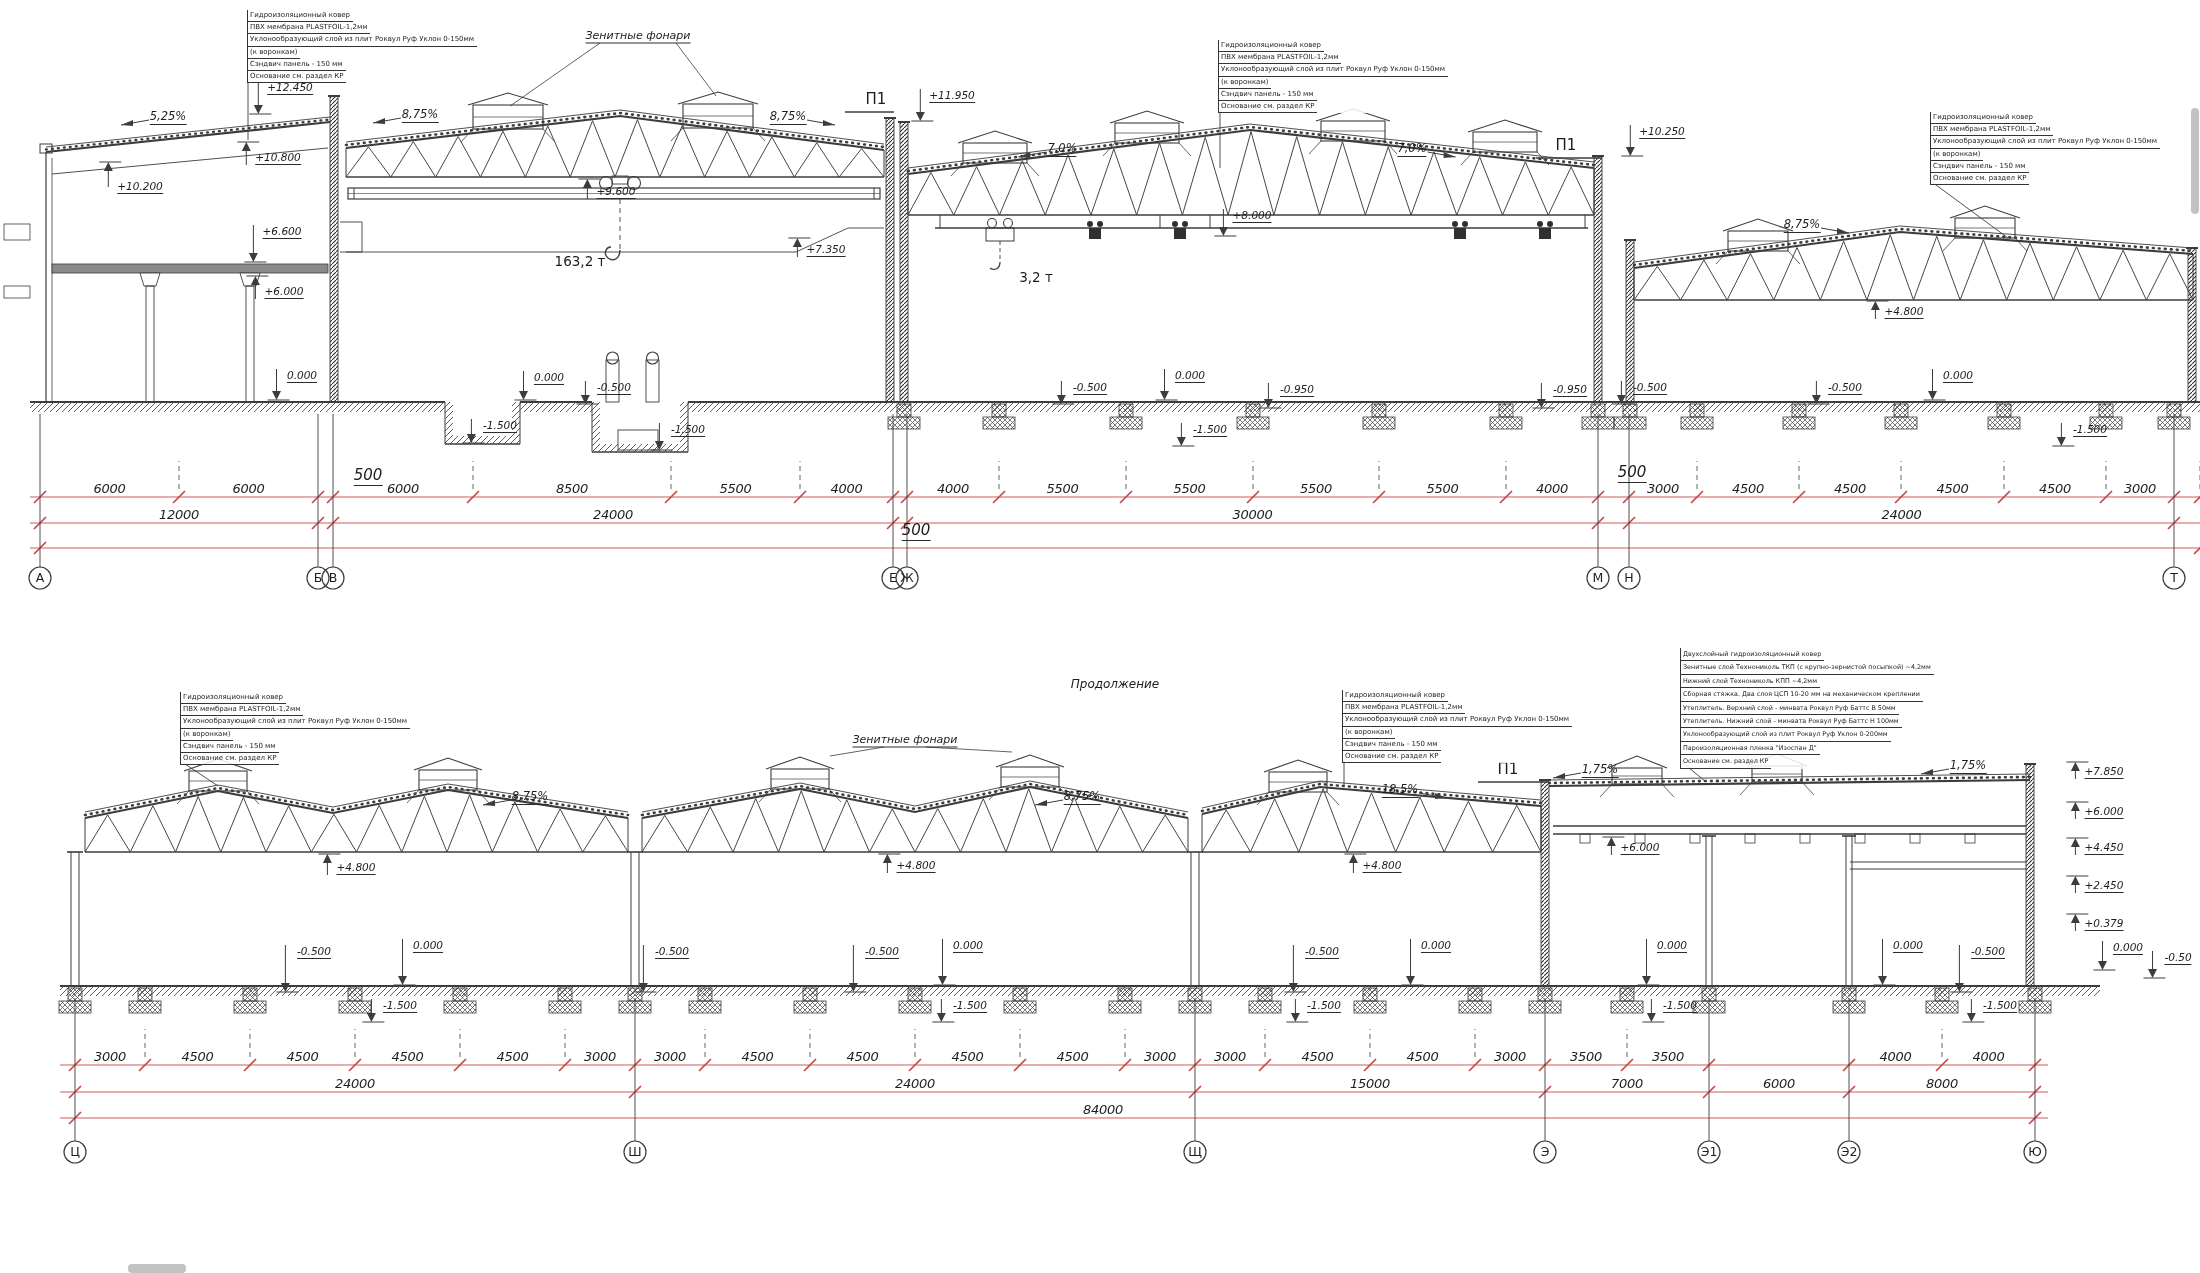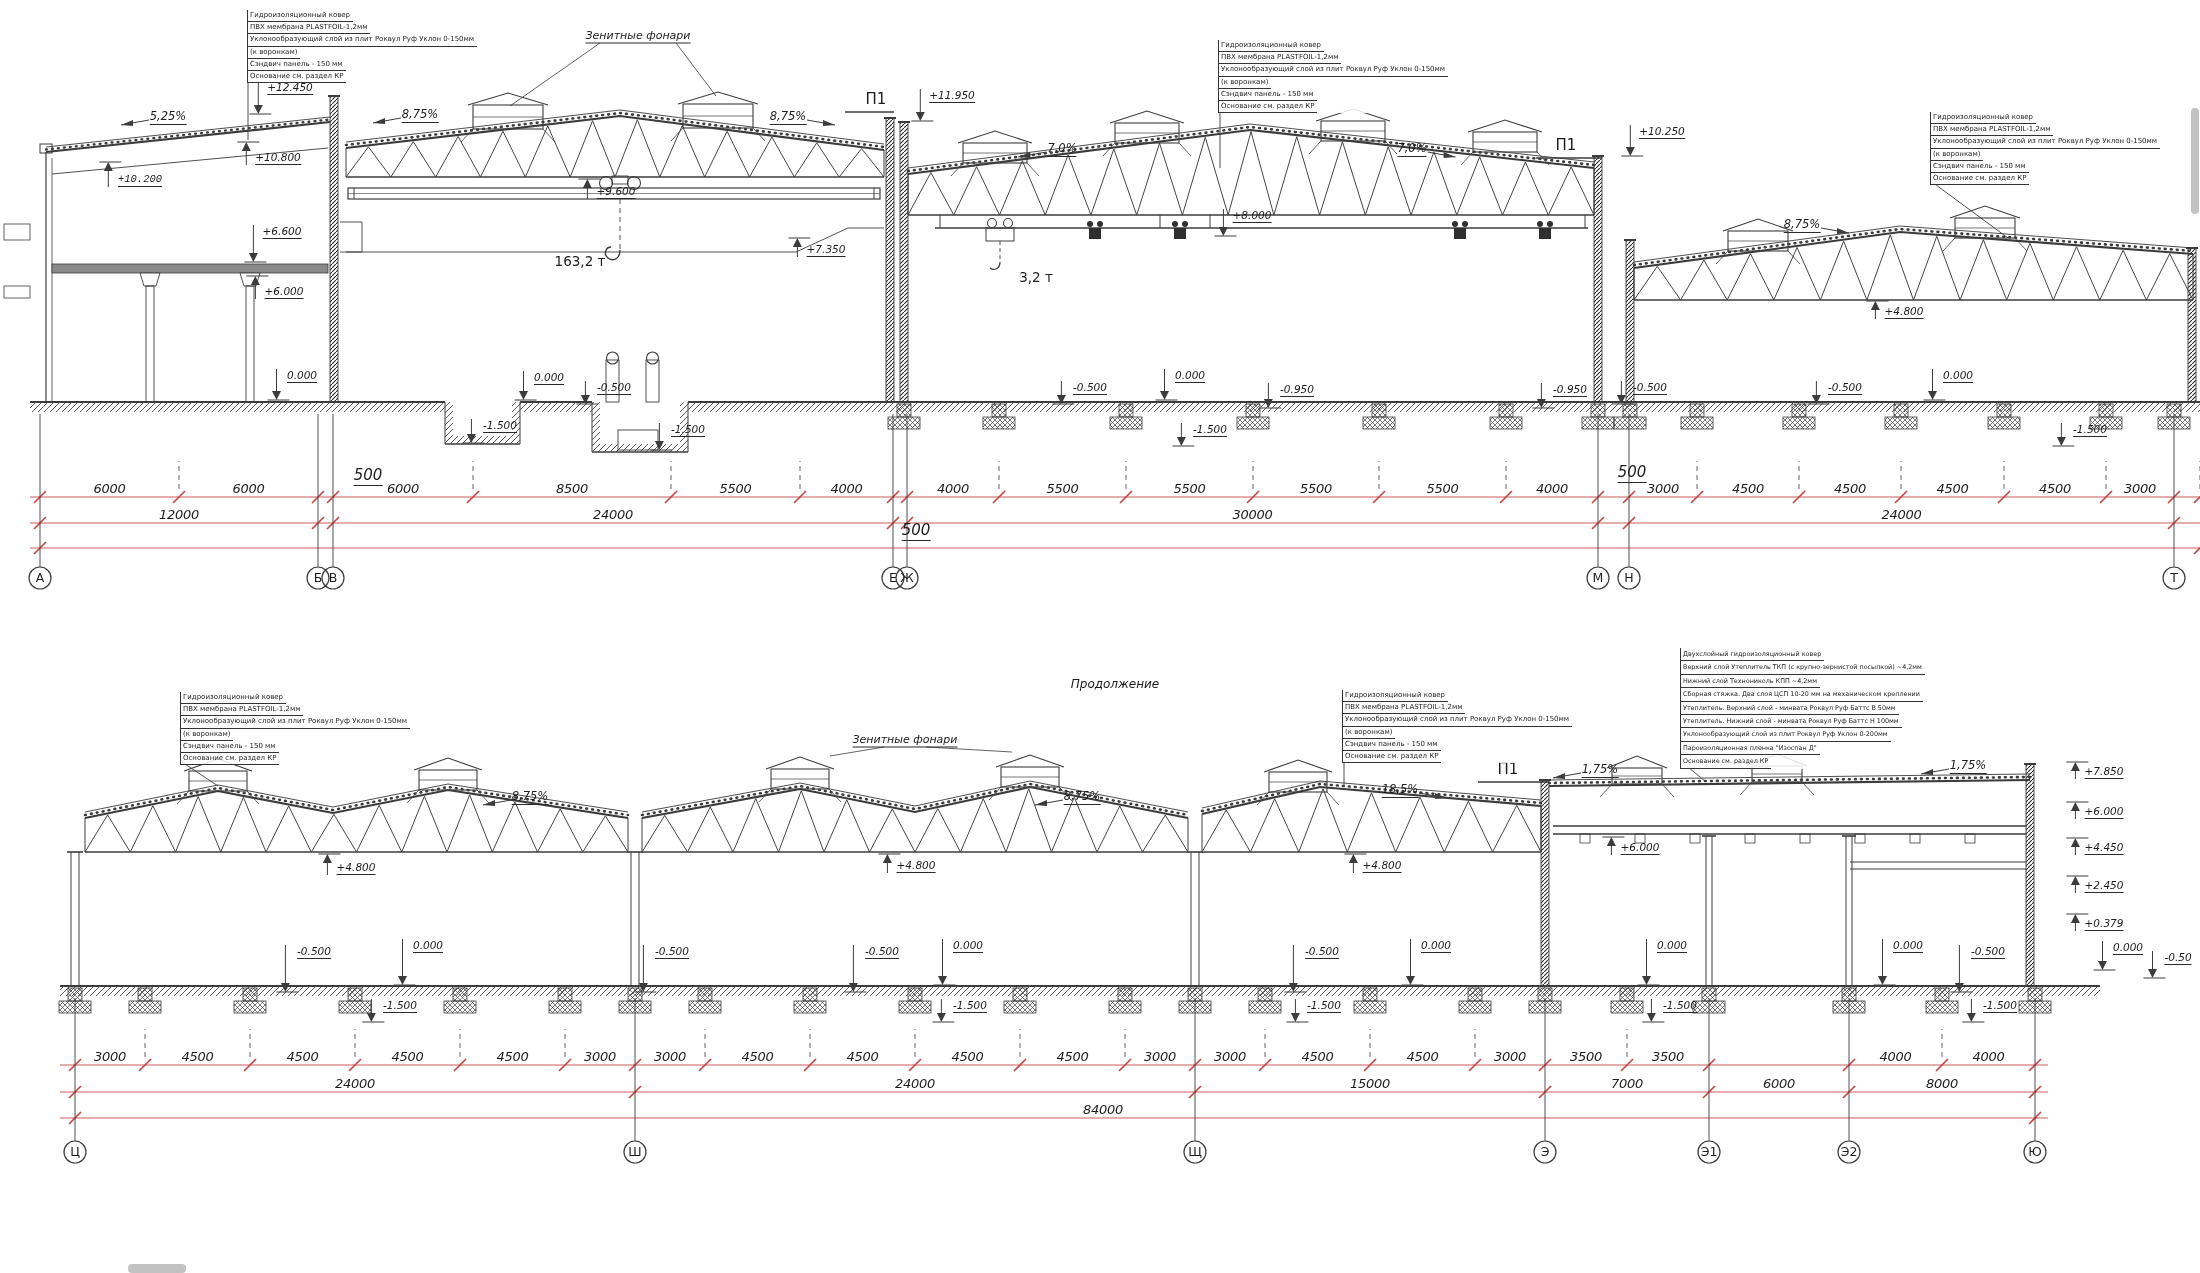--- a/index.html
+++ b/index.html
@@ -745,21 +745,21 @@
     <div class="lbl dim" style="left: 1942px; top: 1083px;">8000</div>
     <div class="lbl dim" style="left: 1055px; top: 1109px; margin-left: 48px;">84000</div>
     <div class="lbl axis" style="left: 75px; top: 1152px;">Ц</div>
     <div class="lbl axis" style="left: 635px; top: 1152px;">Ш</div>
     <div class="lbl axis" style="left: 1195px; top: 1152px;">Щ</div>
     <div class="lbl axis" style="left: 1545px; top: 1152px;">Э</div>
     <div class="lbl axis" style="left: 1709px; top: 1152px;">Э1</div>
     <div class="lbl axis" style="left: 1849px; top: 1152px;">Э2</div>
     <div class="lbl axis" style="left: 2035px; top: 1152px;">Ю</div>
     <div class="lbl el ul" style="left: 290px; top: 88px;">+12.450</div>
-    <div class="lbl el ul" style="left: 140px; top: 180px; font-family: Liberation Mono, monospace;">+10.200</div>
+    <div class="lbl el ul" style="left: 140px; top: 187px;">+10.200</div>
     <div class="lbl el ul" style="left: 278px; top: 158px;">+10.800</div>
     <div class="lbl el ul" style="left: 282px; top: 232px;">+6.600</div>
     <div class="lbl el ul" style="left: 284px; top: 292px;">+6.000</div>
     <div class="lbl el ul" style="left: 616px; top: 192px;">+9.600</div>
     <div class="lbl el ul" style="left: 826px; top: 250px;">+7.350</div>
     <div class="lbl el ul" style="left: 952px; top: 96px;">+11.950</div>
     <div class="lbl el ul" style="left: 1252px; top: 216px;">+8.000</div>
     <div class="lbl el ul" style="left: 1662px; top: 132px;">+10.250</div>
     <div class="lbl el ul" style="left: 1904px; top: 312px;">+4.800</div>
     <div class="lbl el ul" style="left: 302px; top: 376px;">0.000</div>
@@ -848,21 +848,21 @@
     <div class="callout" style="left: 1342px; top: 690px;">
       <div class="cl-line">Гидроизоляционный ковер</div>
       <div class="cl-line">ПВХ мембрана PLASTFOIL-1,2мм</div>
       <div class="cl-line">Уклонообразующий слой из плит Роквул Руф Уклон 0-150мм</div>
       <div class="cl-line">(к воронкам)</div>
       <div class="cl-line">Сэндвич панель - 150 мм</div>
       <div class="cl-line">Основание см. раздел КР</div>
     </div>
     <div class="callout small" style="left: 1680px; top: 648px;">
       <div class="cl-line">Двухслойный гидроизоляционный ковер</div>
-      <div class="cl-line">Верхний слой Утеплитель ТКП (с крупно-зернистой посыпкой) ~4,2мм</div>
+      <div class="cl-line">Зенитные слой Технониколь ТКП (с крупно-зернистой посыпкой) ~4,2мм</div>
       <div class="cl-line">Нижний слой Технониколь КПП ~4,2мм</div>
       <div class="cl-line">Сборная стяжка. Два слоя ЦСП 10-20 мм на механическом креплении</div>
       <div class="cl-line">Утеплитель. Верхний слой - минвата Роквул Руф Баттс В 50мм</div>
       <div class="cl-line">Утеплитель. Нижний слой - минвата Роквул Руф Баттс Н 100мм</div>
       <div class="cl-line">Уклонообразующий слой из плит Роквул Руф Уклон 0-200мм</div>
       <div class="cl-line">Пароизоляционная пленка "Изоспан Д"</div>
       <div class="cl-line">Основание см. раздел КР</div>
     </div>
     <div class="lbl p1" style="left: 876px; top: 99px;">П1</div>
     <div class="lbl p1" style="left: 1566px; top: 145px;">П1</div>

